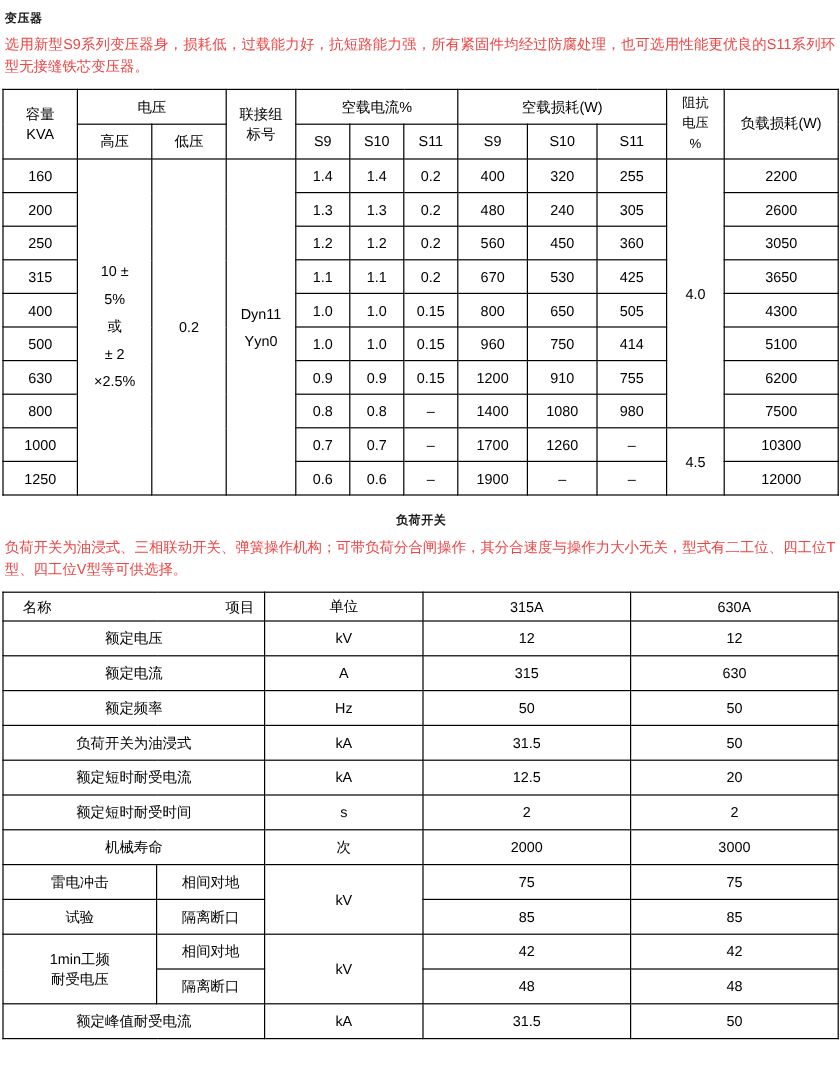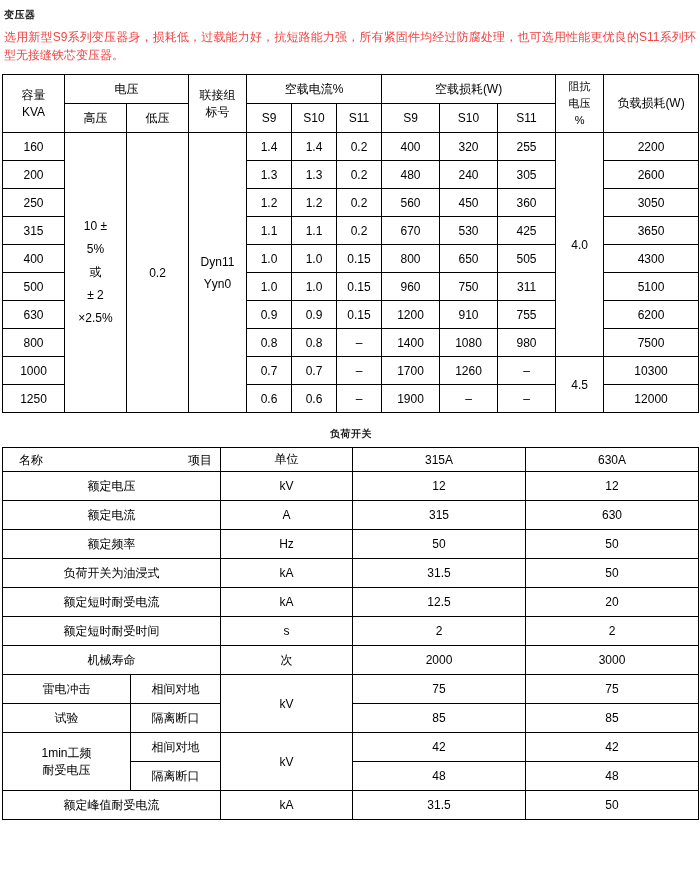--- a/index.html
+++ b/index.html
@@ -163,21 +163,21 @@
           <td class="rowcell">505</td>
           <td class="rowcell">4300</td>
         </tr>
         <tr>
           <td class="rowcell">500</td>
           <td class="rowcell">1.0</td>
           <td class="rowcell">1.0</td>
           <td class="rowcell">0.15</td>
           <td class="rowcell">960</td>
           <td class="rowcell">750</td>
-          <td class="rowcell">311</td>
+          <td class="rowcell">414</td>
           <td class="rowcell">5100</td>
         </tr>
         <tr>
           <td class="rowcell">630</td>
           <td class="rowcell">0.9</td>
           <td class="rowcell">0.9</td>
           <td class="rowcell">0.15</td>
           <td class="rowcell">1200</td>
           <td class="rowcell">910</td>
           <td class="rowcell">755</td>
@@ -211,20 +211,21 @@
           <td class="rowcell">–</td>
           <td class="rowcell">1900</td>
           <td class="rowcell">–</td>
           <td class="rowcell">–</td>
           <td class="rowcell">12000</td>
         </tr>
       </tbody>
   </table>
 
   <div class="section-title" style="margin-top:14px;text-align:center;">负荷开关</div>
+  <div class="intro">负荷开关为油浸式、三相联动开关、弹簧操作机构；可带负荷分合闸操作，其分合速度与操作力大小无关，型式有二工位、四工位T型、四工位V型等可供选择。</div>
 
   <table class="t2">
     <colgroup>
       <col style="width:128px">
       <col style="width:90px">
       <col style="width:132px">
       <col style="width:173px">
       <col style="width:173px">
     </colgroup>
     <thead>

